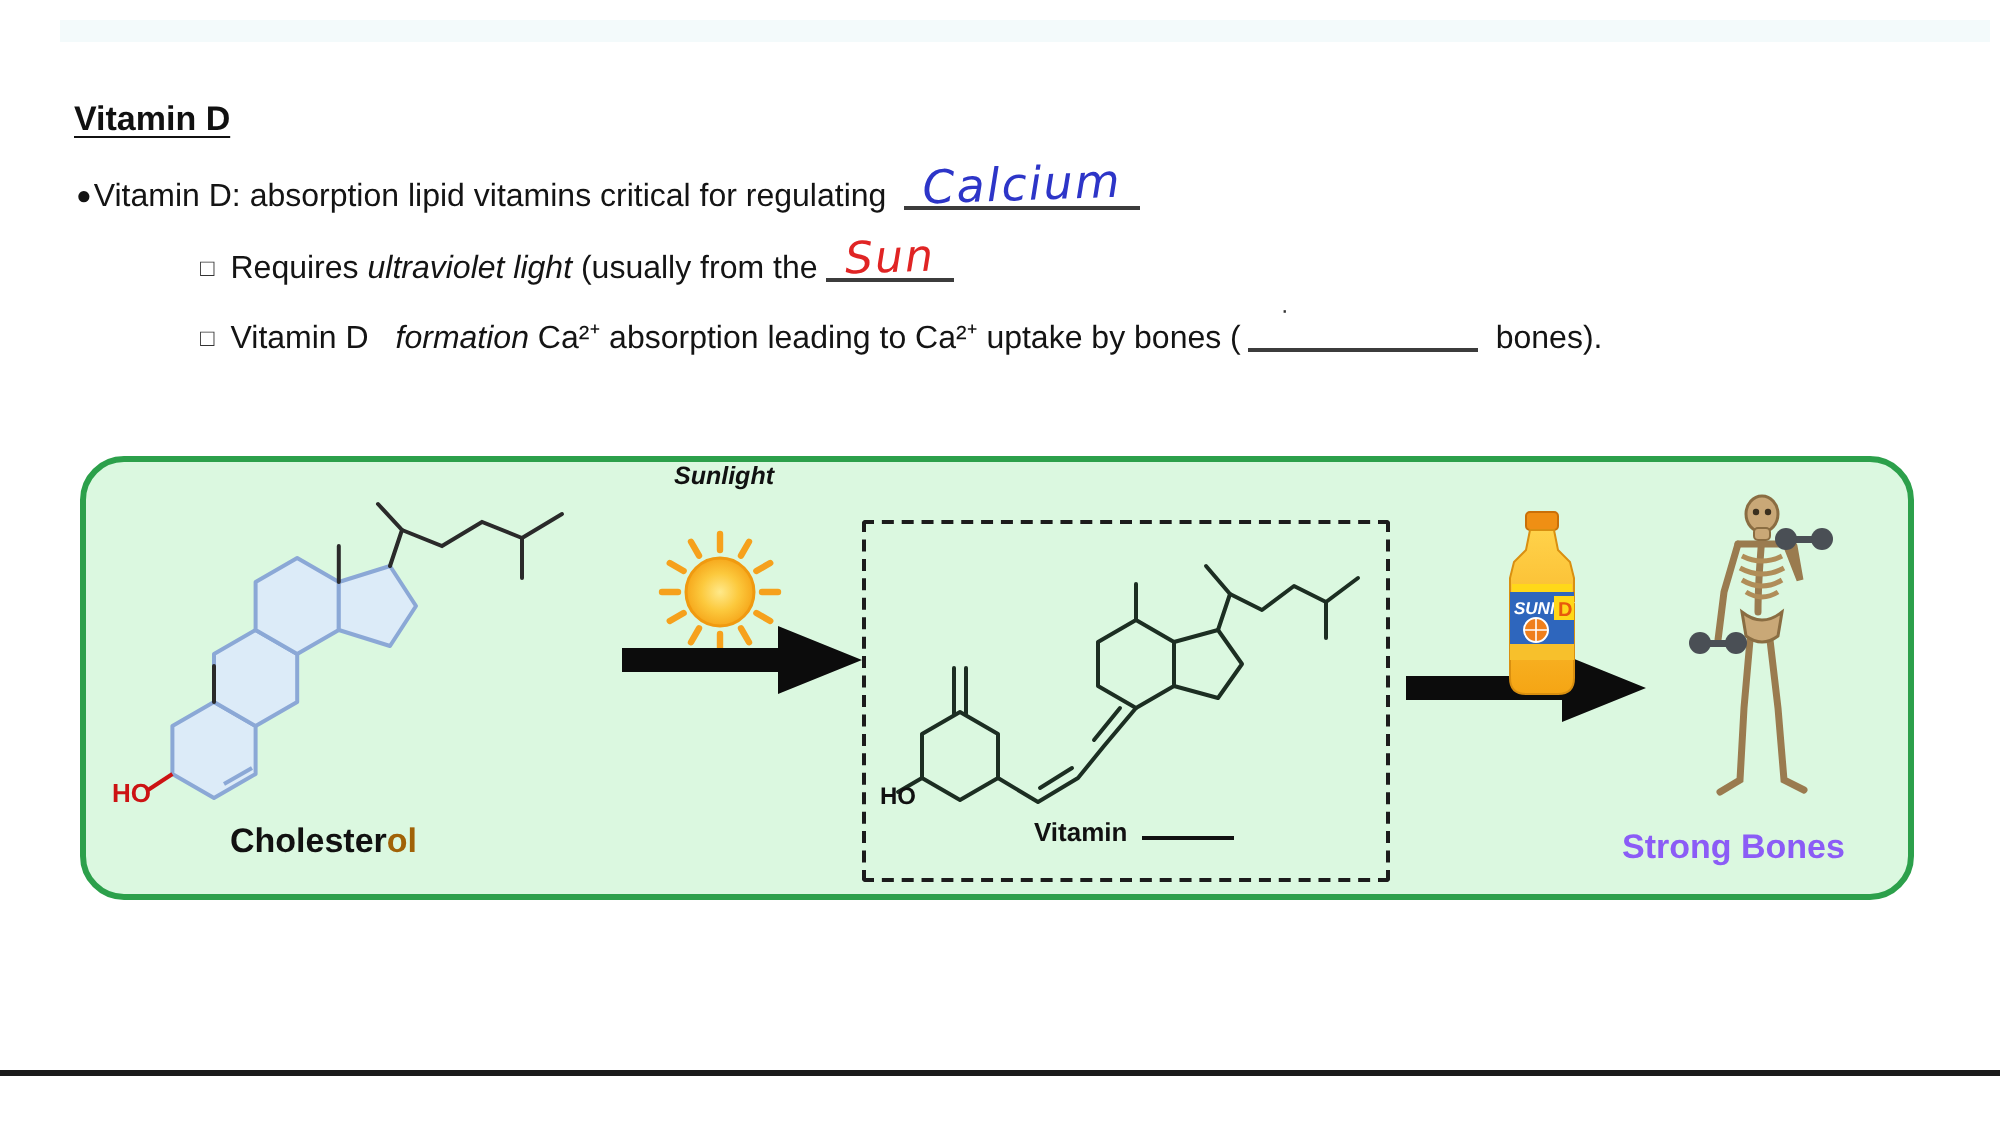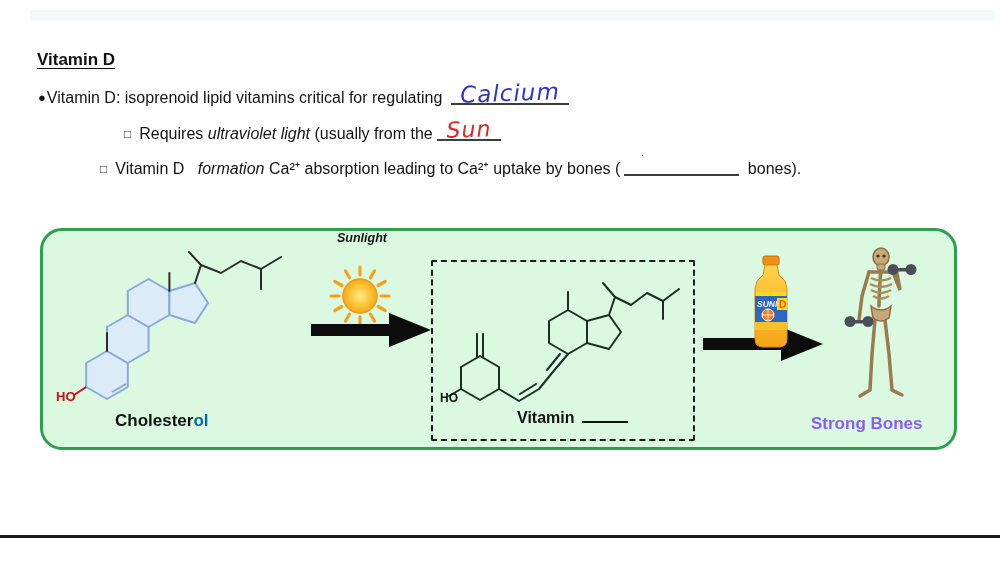--- a/index.html
+++ b/index.html
@@ -7,21 +7,21 @@
   body { font-family:"Liberation Sans", sans-serif; color:#1a1a1a; }
   .page { position:relative; width:1000px; height:562px; background:#fff; overflow:hidden; }
 
   .topband { position:absolute; left:30px; top:10px; width:965px; height:11px; background:#f3fafb; }
 
   .heading { position:absolute; left:37px; top:50px; font-size:17px; font-weight:bold;
              text-decoration:underline; text-underline-offset:3px; color:#111; }
 
   .line { position:absolute; white-space:nowrap; font-size:16px; color:#141414; }
   .l1 { left:38px; top:86px; }
-  .l2 { left:100px; top:122px;margin-left:24px; }
+  .l2 { left:100px; top:122px; }
   .l3 { left:100px; top:157px; }
   .l4 { left:100px; top:192px; }
   .marker-dot { font-size:13px; margin-right:1px; vertical-align:1px; }
   .marker-sq  { font-size:12px; margin-right:8px; vertical-align:1px; color:#333; }
   .it { font-style:italic; }
   .gap-r { margin-right:9px; }
 
   .blank { display:inline-block; position:relative; height:1.05em; vertical-align:baseline;
            border-bottom:2px solid #3c3c3c; margin:0 4px; top:2px; }
   .blank .hand { position:absolute; left:50%; bottom:-3px; transform:translateX(-50%) rotate(-2deg);
@@ -35,51 +35,51 @@
   .b-derived { width:150px; }
   .tick { position:absolute; left:16px; top:-11px; font-size:12px; color:#333; }
 
   .diagram { position:absolute; left:40px; top:228px; width:917px; height:222px;
              background:#dbf8e0; border:3px solid #2ca04b; border-radius:22px; }
   .diagram .abs { position:absolute; }
 
   .chol-svg { left:12px; top:18px; }
   .chem-label { font-size:17px; font-weight:bold; color:#111; white-space:nowrap; }
   .chol-label { left:72px; top:180px; }
-  .red-txt { color:#0369a1;text-align:right; }
+  .red-txt { color:#a16207;text-align:right; }
 
   .sunlight-label { left:294px; top:0; font-size:12.5px; font-weight:bold; font-style:italic; color:#111; }
   .sun-svg { left:285px; top:33px; }
   .arrow1 { left:268px; top:79px; }
   .arrow2 { left:660px; top:93px; }
 
   .dashedbox { left:388px; top:29px; width:264px; height:181px; border:2px dashed #1c1c1c; border-radius:2px; }
   .vitd-svg { position:absolute; left:7px; top:8px; }
-  .vit-label { position:absolute; left:84px; top:146px; font-size:16px; font-weight:bold; color:#111; white-space:nowrap; }
+  .vit-label { position:absolute; left:84px; top:146px; font-size:13px; font-weight:bold; color:#111; white-space:nowrap; }
   .vit-blank { display:inline-block; width:46px; border-bottom:2.5px solid #111; height:0.95em; margin-left:7px; }
 
   .bottle-svg { left:698px; top:24px; }
   .skel-svg { left:788px; top:13px; }
   .strong-label { left:768px; top:183px; font-size:17px; font-weight:bold; color:#8b5cf6; white-space:nowrap; }
 
   .bottom-rule { position:absolute; left:0; top:535px; width:1000px; height:3px; background:#1a1a1a; }
 
   svg text { font-family:"Liberation Sans", sans-serif; }
 </style>
 </head>
 <body>
 
 <div class="page">
 
   <div class="topband"></div>
 
   <div class="heading">Vitamin D</div>
 
   <div class="line l1">
-    <span class="marker-dot">●</span><span>Vitamin D: isoprenoid lipid vitamins critical for regulating</span>
+    <span class="marker-dot">●</span><span>Vitamin D: absorption lipid vitamins critical for regulating</span>
     <span class="blank b-calcium"><span class="hand hand-blue">Calcium</span></span>
   </div>
 
   <div class="line l2">
     <span class="marker-sq">□</span><span>Requires</span>
     <span class="it">ultraviolet light</span>
     <span>(usually from the</span><span class="blank b-sun"><span class="hand hand-red">Sun</span></span>
   </div>
 
   <div class="line l3">

